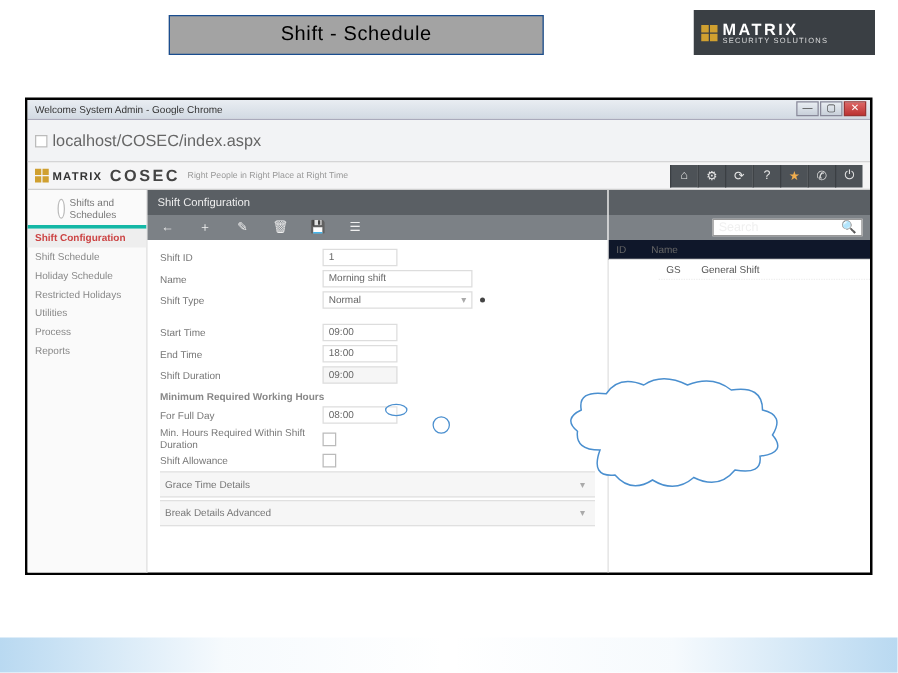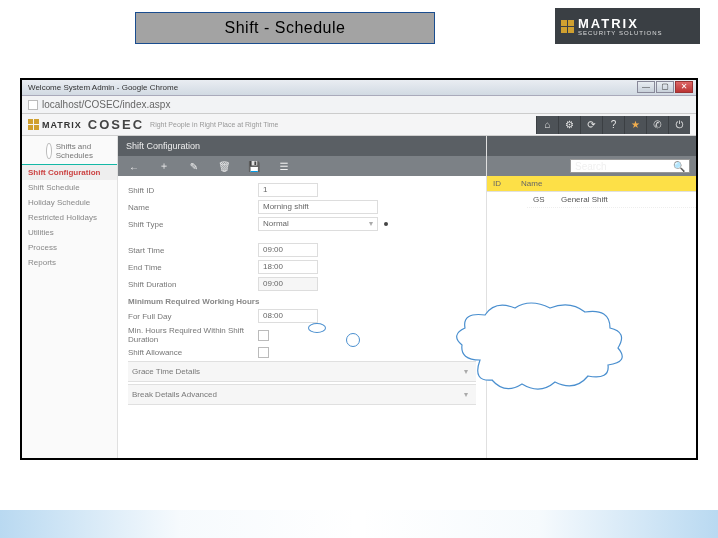--- a/index.html
+++ b/index.html
@@ -27,38 +27,38 @@
   
   .window {
     position: absolute; left: 20px; top: 78px; width: 678px; height: 382px;
     border: 2px solid #000; background: #fff; overflow: hidden;
   }
   .win-chrome { height: 16px; background: linear-gradient(#e9edf2,#d2dae3); border-bottom:1px solid #aab; font-size:8px; display:flex; align-items:center; padding-left:6px; color:#333; position:relative;}
   .win-chrome .btns { position:absolute; right:3px; top:1px; display:flex; gap:1px; }
   .win-chrome .btns span { width:18px; height:12px; background:linear-gradient(#e9edf2,#c8d0da); border:1px solid #889; font-size:8px; text-align:center; line-height:10px; }
   .win-chrome .btns span.close { background:linear-gradient(#d66,#b33); color:#fff; border-color:#933; }
 
-  .addr { height:18px; background:#f2f3f5; border-bottom:1px solid #ccc; font-size:10px; display:flex; align-items:center; padding-left:6px; color:#666; }
+  .addr { height:34px; background:#f2f3f5; border-bottom:1px solid #ccc; font-size:13px; display:flex; align-items:center; padding-left:6px; color:#666; }
   .addr span.file { width:10px; height:10px; background:#fff; border:1px solid #bbb; margin-right:4px; }
 
   .app-brand { height:22px; background:#f5f5f6; border-bottom:1px solid #d0d0d0; display:flex; align-items:center; padding:0 6px; font-size:8px; color:#666; }
   .app-brand .mlogo { display:flex; align-items:center; margin-right:6px; }
   .app-brand .mlogo .sq { display:grid; grid-template-columns:repeat(2,5px); grid-template-rows:repeat(2,5px); gap:1px; margin-right:3px;}
   .app-brand .mlogo .sq span { background:#d0a030; }
   .app-brand .mlogo b { font-size:9px; color:#333; letter-spacing:1px; }
   .app-brand .prod { font-weight:700; color:#444; margin-right:6px; letter-spacing:2px; font-size:13px;}
   .app-brand .tag { color:#999; font-size:7px; }
   .app-brand .ticons { margin-left:auto; display:flex; }
   .app-brand .ticons span { width:22px; height:18px; background:#4d5257; color:#e6e6e6; font-size:10px; display:flex; align-items:center; justify-content:center; border-left:1px solid #3b3f43;}
   .app-brand .ticons span.star { color:#f0ad4e; }
 
   .app-body { display:flex; height: calc(100% - 56px); }
 
   .sidebar { width: 96px; border-right:1px solid #e0e0e0; background:#fafafa; font-size:8px; }
-  .sidebar .mod { padding:6px 24px 4px; color:#777; border-bottom:1px solid #14b8a6; display:flex; align-items:center; }
+  .sidebar .mod { padding:6px 24px 4px; color:#777; border-bottom:3px solid #14b8a6; display:flex; align-items:center; }
   .sidebar .mod .micon { width:16px; height:16px; border:1px solid #bbb; border-radius:50%; margin-right:4px; background:#fff; }
   .sidebar .item { padding:3px 6px; color:#888; cursor:default; }
   .sidebar .item.active { background:#eee; color:#c44; font-weight:700; }
 
   .main { flex:1; display:flex; }
 
   .form-col { flex:1; display:flex; flex-direction:column; }
   .form-header { height:20px; background:#5a5f64; color:#eee; font-size:9px; display:flex; align-items:center; padding:0 8px; }
   .toolbar { height:20px; background:#7c8186; display:flex; align-items:center; padding-left:10px; gap:18px; }
   .toolbar span { color:#f0f0f0; font-size:10px; cursor:pointer; width:12px; text-align:center; }
@@ -71,21 +71,21 @@
   .row .val.select::after { content:"▾"; float:right; color:#aaa; }
   .row .dot { width:4px; height:4px; background:#444; border-radius:50%; margin-left:6px; }
   .row .cb { width:11px; height:11px; border:1px solid #bbb; background:#fff; }
   .section-label { font-size:8px; color:#888; margin:6px 0 2px; font-weight:700;}
   .accordion { border-top:1px solid #e0e0e0; border-bottom:1px solid #e0e0e0; padding:5px 4px; font-size:8px; color:#777; background:#f6f6f6; display:flex; align-items:center; margin-top:2px; position:relative;}
   .accordion::after { content:"▾"; position:absolute; right:8px; color:#aaa; }
 
   .right-col { width:210px; border-left:1px solid #e0e0e0; display:flex; flex-direction:column; }
   .right-col .toolbar { justify-content:flex-end; padding:0 6px; gap:0; }
   .right-col .toolbar .srch { width:120px; height:14px; background:#fff; border:1px solid #999; font-size:8px; color:#aaa; padding:0 4px; display:flex; align-items:center; justify-content:space-between;}
-  .right-col .thead { display:flex; font-size:8px; color:#666; border-bottom:1px solid #e0e0e0; padding:3px 6px; background:#fde047; }
+  .right-col .thead { display:flex; font-size:8px; color:#666; border-bottom:1px solid #e0e0e0; padding:3px 6px; background:#0f172a; }
   .right-col .thead span:first-child { width:28px; }
   .right-col .trow { display:flex; font-size:8px; color:#555; padding:3px 6px; border-bottom:1px dotted #eee;margin-left:40px;}
   .right-col .trow span:first-child { width:28px; }
 
   
   .marker1 { position:absolute; left:308px; top:323px; width:18px; height:10px; border:1px solid #4a8fcf; border-radius:50%; background:rgba(255,255,255,0.2); }
   .marker2 { position:absolute; left:346px; top:333px; width:14px; height:14px; border:1px solid #4a8fcf; border-radius:50%; }
 
   
   .cloud {

